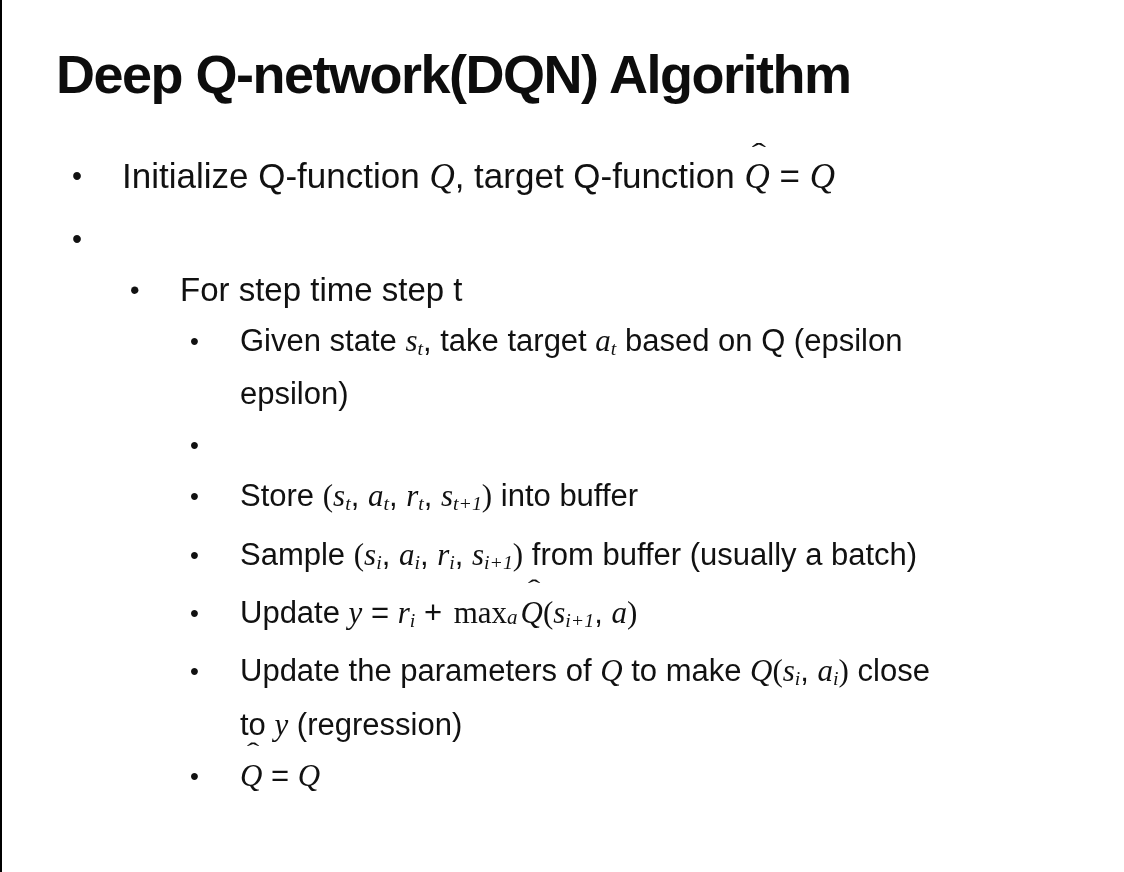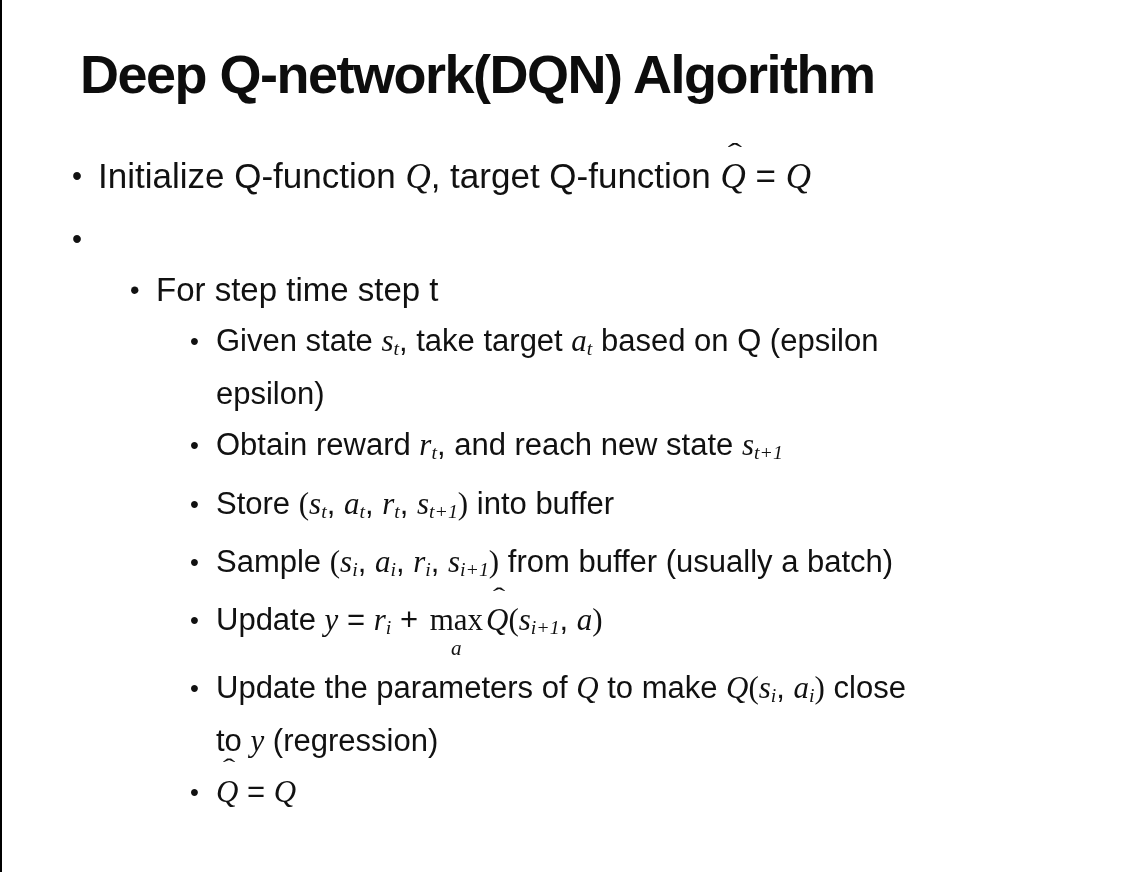--- a/index.html
+++ b/index.html
@@ -16,21 +16,21 @@
     background: #ffffff;
     overflow: hidden;
   }
   .edge-line {
     position: absolute; left: 0; top: 0;
     width: 2px; height: 872px;
     background: #000000;
   }
   .title {
     margin-top: 42px;
-    padding-left: 80px;
+    padding-left: 56px;
     font-size: 54px;
     line-height: 65px;
     font-weight: bold;
     letter-spacing: -1.5px;
     color: #0d0d0d;
   }
   .bullets { margin-top: 46px; }
   .bullet {
     display: flex;
     align-items: flex-start;
@@ -40,43 +40,43 @@
   }
   .bullet:first-child { margin-bottom: 16px; }
   .bullet.l1 { font-size: 35px; }
   .bullet.l2 { font-size: 33px; padding-left: 130px; }
   .bullet.l3 { font-size: 31px; padding-left: 190px; }
   .bullet.l1 { padding-left: 72px; }
   .dot {
     flex: 0 0 26px;
     font-size: 0.82em;
   }
-  .content { flex: 1 1 auto; max-width: 930px; }
+  .content { flex: 1 1 auto; max-width: 930px; margin-left: 24px; }
   
   .math  { font-family: "Liberation Serif", serif; font-style: italic; }
   .mp    { font-family: "Liberation Serif", serif; }
   .sub   {
     font-family: "Liberation Serif", serif; font-style: italic;
     font-size: 0.64em;
     vertical-align: -0.22em;
   }
   .hatwrap { position: relative; display: inline-block; }
   .hatwrap .math { font-style: italic; }
   .hat-mark {
     position: absolute;
     left: 58%; top: -0.52em;
     transform: translateX(-50%) scaleX(1.7);
     font-family: "Liberation Serif", serif;
     font-size: 0.72em;
     line-height: 1;
   }
   .maxop {
     display: inline-flex;
-    flex-direction: column;
-    align-items: center;
+    flex-direction: row;
+    align-items: flex-end;
     line-height: 1;
     margin: 0 3px;
   }
   .max-base { font-family: "Liberation Serif", serif; }
   .max-under {
     font-family: "Liberation Serif", serif; font-style: italic;
     font-size: 0.68em;
     margin-top: 3px;
   }
 </style>
@@ -97,21 +97,20 @@
       <div class="bullet l2">
         <span class="dot">•</span>
         <span class="content"><span class="text">For step time step t</span></span>
       </div>
       <div class="bullet l3">
         <span class="dot">•</span>
         <span class="content"><span class="text">Given state </span><span class="math">s</span><span class="sub">t</span><span class="text">, take target </span><span class="math">a</span><span class="sub">t</span><span class="text"> based on Q (epsilon</span><br><span class="text">epsilon)</span></span>
       </div>
       <div class="bullet l3">
         <span class="dot">•</span>
-        <span class="content"><span class="text">Obtain reward </span><span class="math">r</span><span class="sub">t</span><span class="text">, and reach new state </span><span class="math">s</span><span class="sub">t+1</span></span>
       </div>
       <div class="bullet l3">
         <span class="dot">•</span>
         <span class="content"><span class="text">Store </span><span class="mp">(</span><span class="math">s</span><span class="sub">t</span><span class="text">, </span><span class="math">a</span><span class="sub">t</span><span class="text">, </span><span class="math">r</span><span class="sub">t</span><span class="text">, </span><span class="math">s</span><span class="sub">t+1</span><span class="mp">)</span><span class="text"> into buffer</span></span>
       </div>
       <div class="bullet l3">
         <span class="dot">•</span>
         <span class="content"><span class="text">Sample </span><span class="mp">(</span><span class="math">s</span><span class="sub">i</span><span class="text">, </span><span class="math">a</span><span class="sub">i</span><span class="text">, </span><span class="math">r</span><span class="sub">i</span><span class="text">, </span><span class="math">s</span><span class="sub">i+1</span><span class="mp">)</span><span class="text"> from buffer (usually a batch)</span></span>
       </div>
       <div class="bullet l3">

